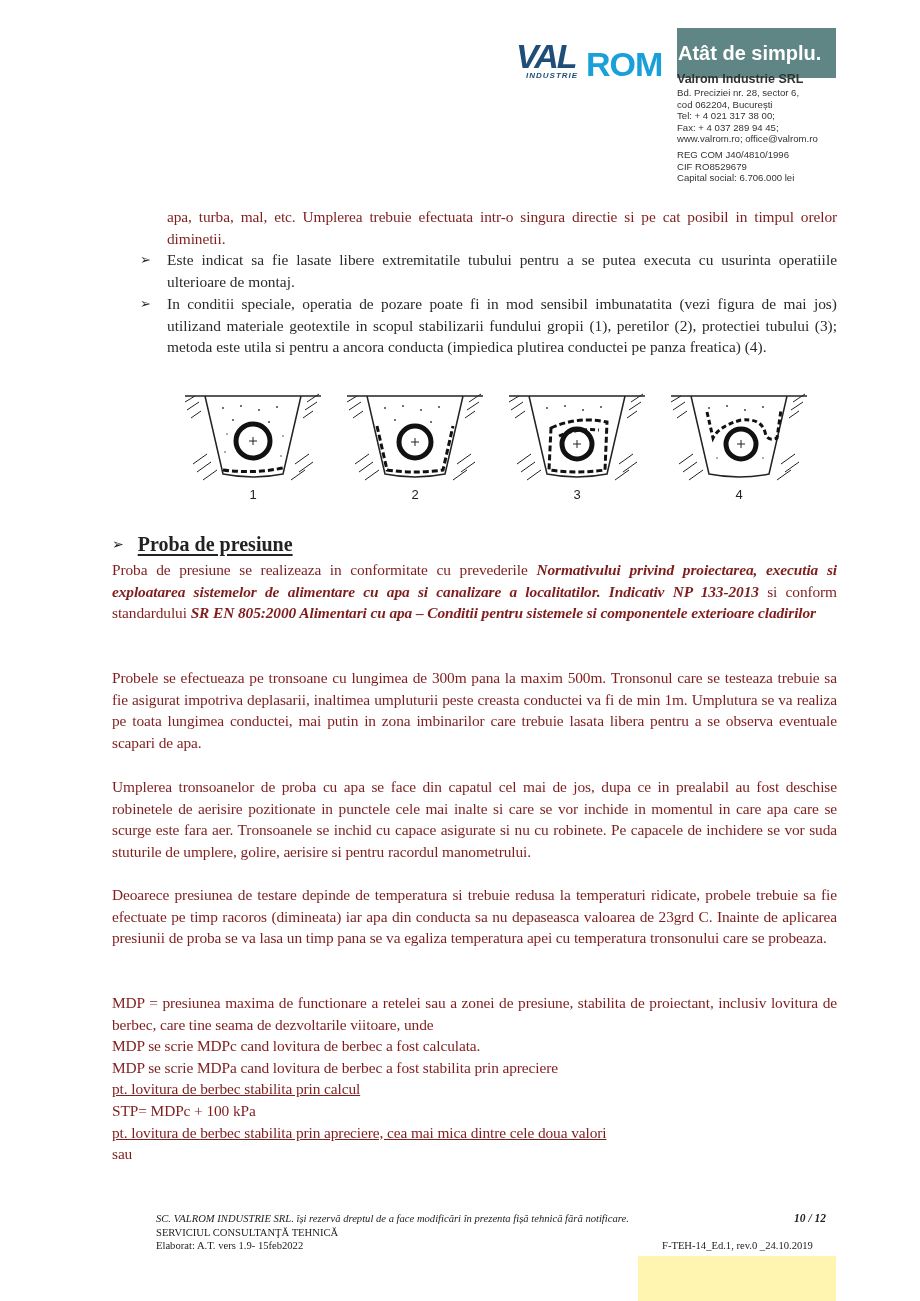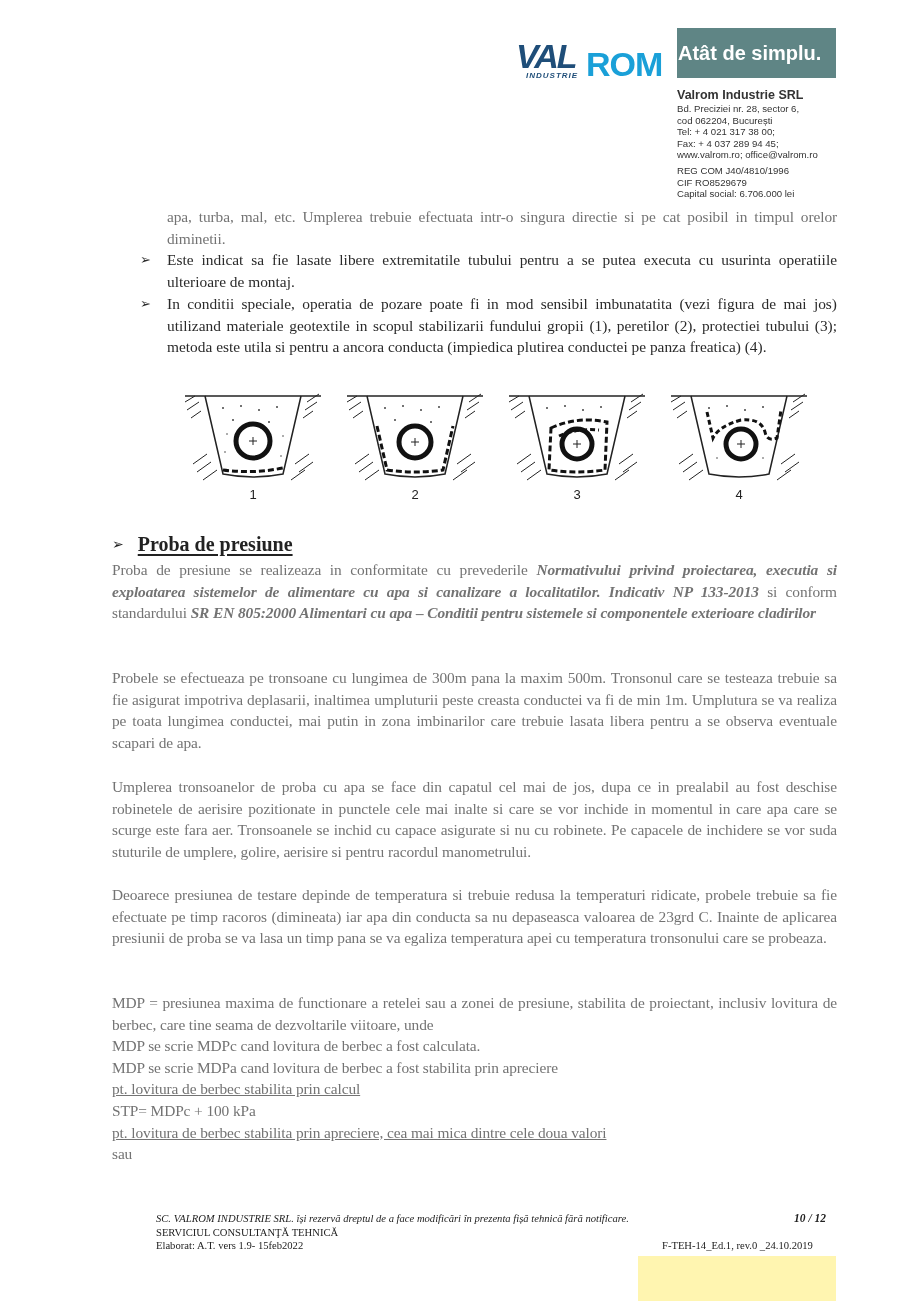--- a/index.html
+++ b/index.html
@@ -6,29 +6,29 @@
   body { width: 920px; height: 1301px; position: relative; overflow: hidden;
          font-family: "DejaVu Serif", "Liberation Serif", serif; color: #222; }
 
   
   .logo { position: absolute; left: 516px; top: 38px; width: 152px; height: 42px; }
   .logo svg { width: 100%; height: 100%; display: block; }
   .slogan { position: absolute; left: 677px; top: 28px; width: 159px; height: 50px;
             background: #5f8585; color: #fff; font-family: "Liberation Sans", sans-serif;
             font-weight: bold; font-size: 20px; line-height: 50px; box-sizing: border-box;
             padding-top: 14px; padding-left: 1px; line-height: 22px; }
-  .company { position: absolute; left: 677px; top: 88px; width: 200px;
+  .company { position: absolute; left: 677px; top: 72px; width: 200px;
              font-family: "Liberation Sans", sans-serif; color: #333; }
   .company .name { font-weight: bold; font-size: 12.5px; line-height: 15px; }
   .company .line { font-size: 9.6px; line-height: 11.6px; white-space: nowrap; }
   .company .gap { height: 4px; }
 
   
   .txt { position: absolute; left: 112px; width: 725px; font-size: 15.4px; line-height: 21.6px;
-         font-family: "Liberation Serif", "DejaVu Serif", serif; color: #737373;
+         font-family: "Liberation Serif", "DejaVu Serif", serif; color: #7f1d1d;
          text-align: justify; letter-spacing: -0.1px; }
   .bullet-cont { left: 167px; width: 670px; }
   .bullet { position: absolute; left: 140px; width: 697px; font-size: 15.4px; line-height: 21.6px;
             font-family: "Liberation Serif", serif; color: #2a2a2a; text-align: justify; }
   .bullet .mark { position: absolute; left: 0; top: 0; width: 20px; font-size: 13px; }
   .bullet .btext { display: block; margin-left: 27px; }
 
   .heading { position: absolute; left: 112px; top: 533px; font-family: "Liberation Serif", serif;
              font-size: 20px; font-weight: bold; color: #222; }
   .heading .mark { font-size: 14px; font-weight: normal; margin-right: 14px; vertical-align: 2px; }

